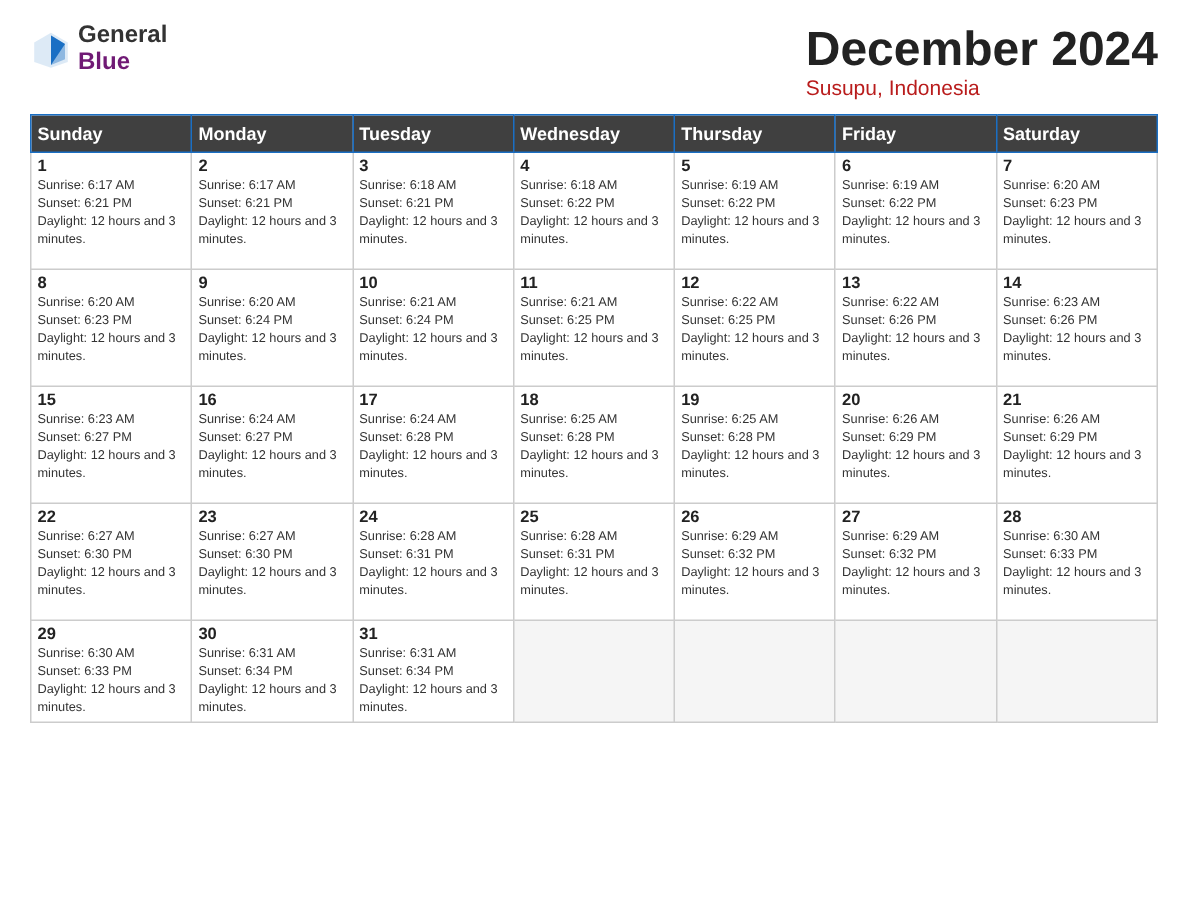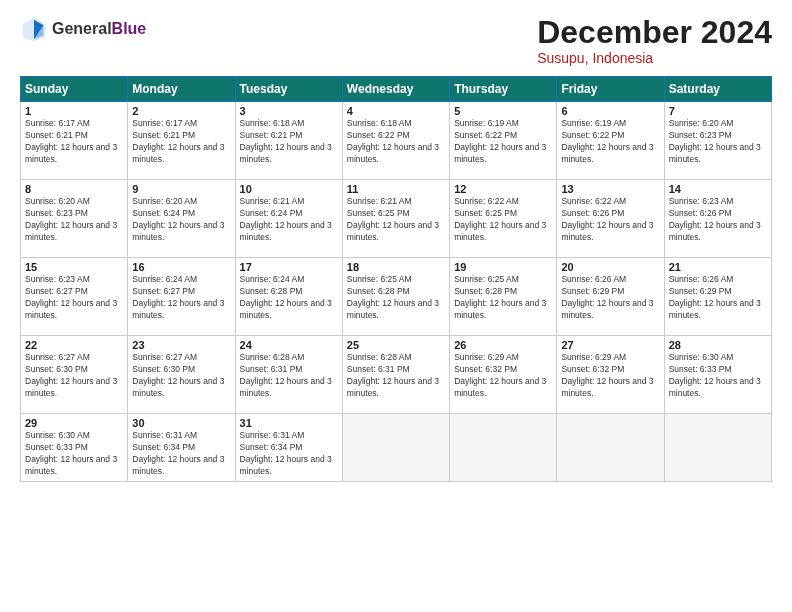--- a/index.html
+++ b/index.html
@@ -21,21 +21,21 @@
       align-items: flex-start;
       margin-bottom: 10px;
     }
     .logo {
       display: flex;
       align-items: center;
       gap: 4px;
     }
     .logo-text {
       display: flex;
-      flex-direction: row;
+      flex-direction: column;
       line-height: 1.1;
     }
     .logo-general {
       font-size: 16px;
       font-weight: bold;
       color: #333;
     }
     .logo-blue {
       font-size: 16px;
       font-weight: bold;
@@ -56,21 +56,21 @@
     .subtitle {
       font-size: 14px;
       color: #b91c1c;
     }
     .calendar {
       width: 100%;
       border-collapse: collapse;
       table-layout: fixed;
     }
     .calendar th {
-      background-color: #0f766e;
+      background-color: #404040;
       color: white;
       font-size: 12px;
       font-weight: bold;
       padding: 5px 4px;
       text-align: left;
       border: 1px solid #1a6fc4;
     }
     .calendar td {
       vertical-align: top;
       border: 1px solid #ccc;

